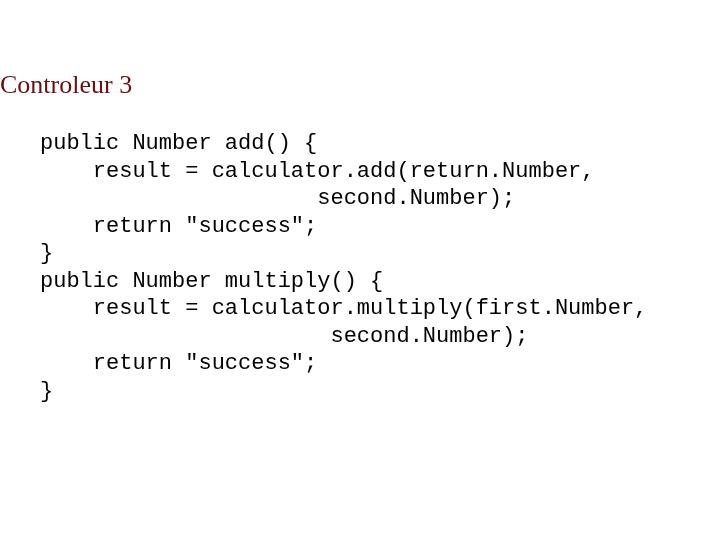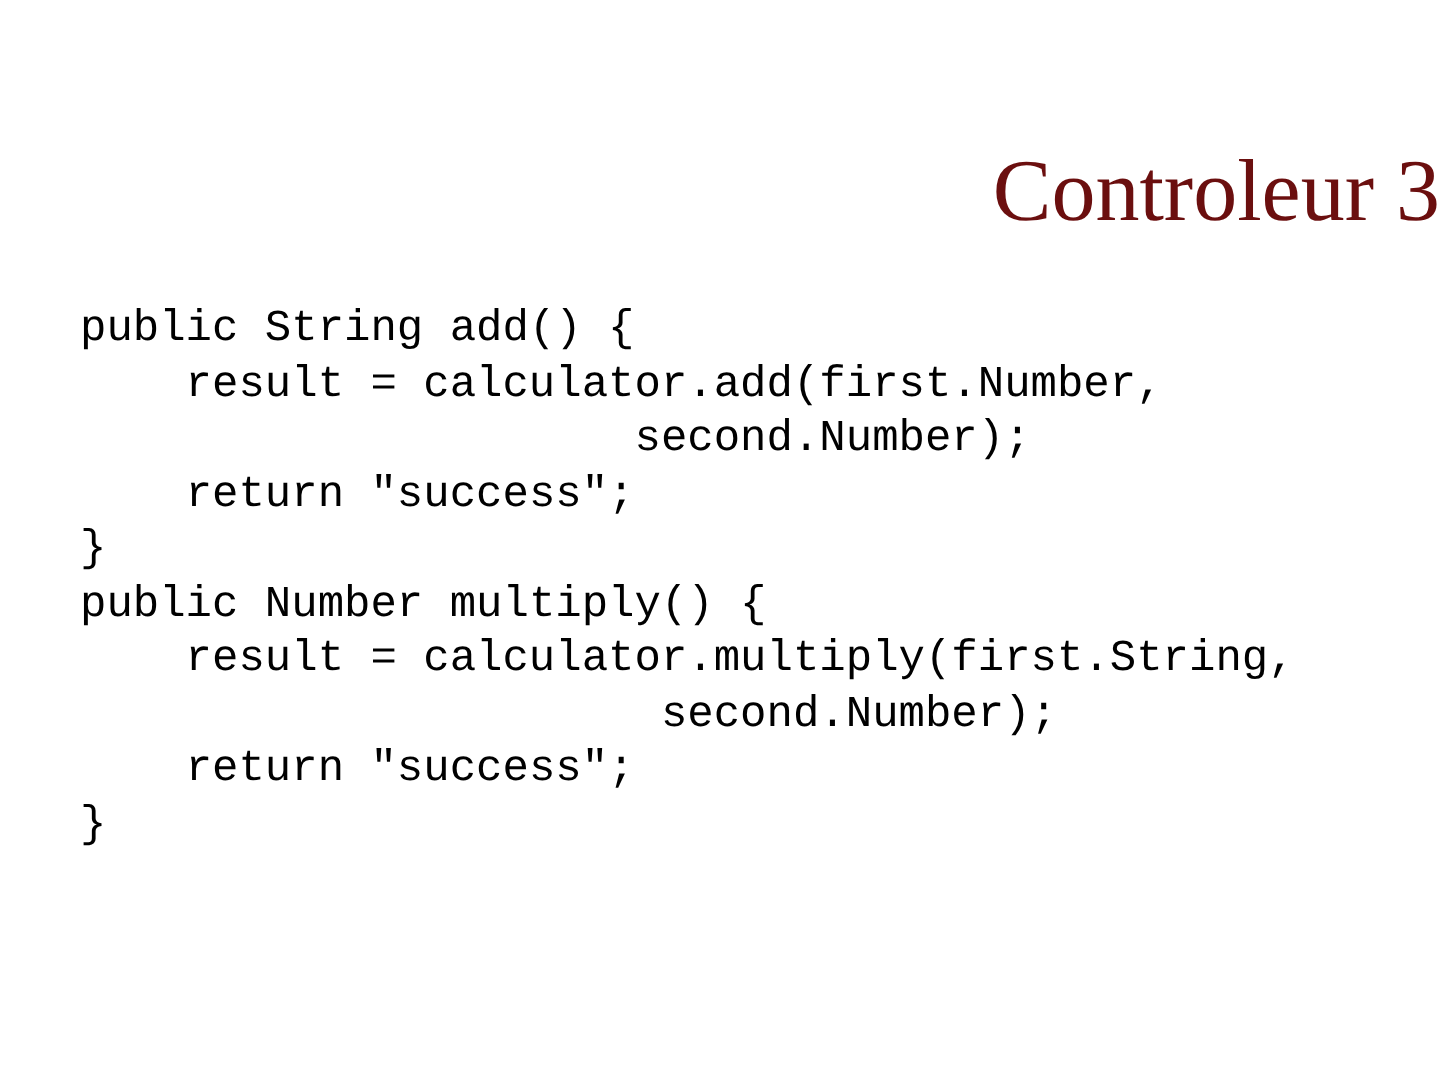--- a/index.html
+++ b/index.html
@@ -12,22 +12,22 @@
     color: #000;
     position: relative;
   }
   .slide {
     width: 720px;
     height: 540px;
     position: relative;
     box-sizing: border-box;
   }
   .title {
-    text-align: right;
-    font-size: 44px;
+    text-align: left;
+    font-size: 26px;
     color: #6b0f0f;
     margin-top: 70px;
     margin-bottom: 30px;
     font-weight: normal;
   }
   .code {
     font-family: "Courier New", Courier, monospace;
     font-size: 22px;
     white-space: pre;
     margin-left: 40px;
@@ -36,24 +36,24 @@
   }
   .code .kw { font-weight: normal; }
 </style>
 </head>
 <body>
 
 <div class="slide">
 
   <div class="title">Controleur 3</div>
 
-  <div class="code"><span class="kw">public</span><span> String add() {</span>
-<span>    result = calculator.add(first.Number,</span>
+  <div class="code"><span class="kw">public</span><span> Number add() {</span>
+<span>    result = calculator.add(return.Number,</span>
 <span>                     second.Number);</span>
 <span>    </span><span class="kw">return</span><span> "success";</span>
 <span>}</span>
 <span class="kw">public</span><span> Number multiply() {</span>
-<span>    result = calculator.multiply(first.String,</span>
+<span>    result = calculator.multiply(first.Number,</span>
 <span>                      second.Number);</span>
 <span>    </span><span class="kw">return</span><span> "success";</span>
 <span>}</span></div>
 
 </div>
 
 </body></html>

